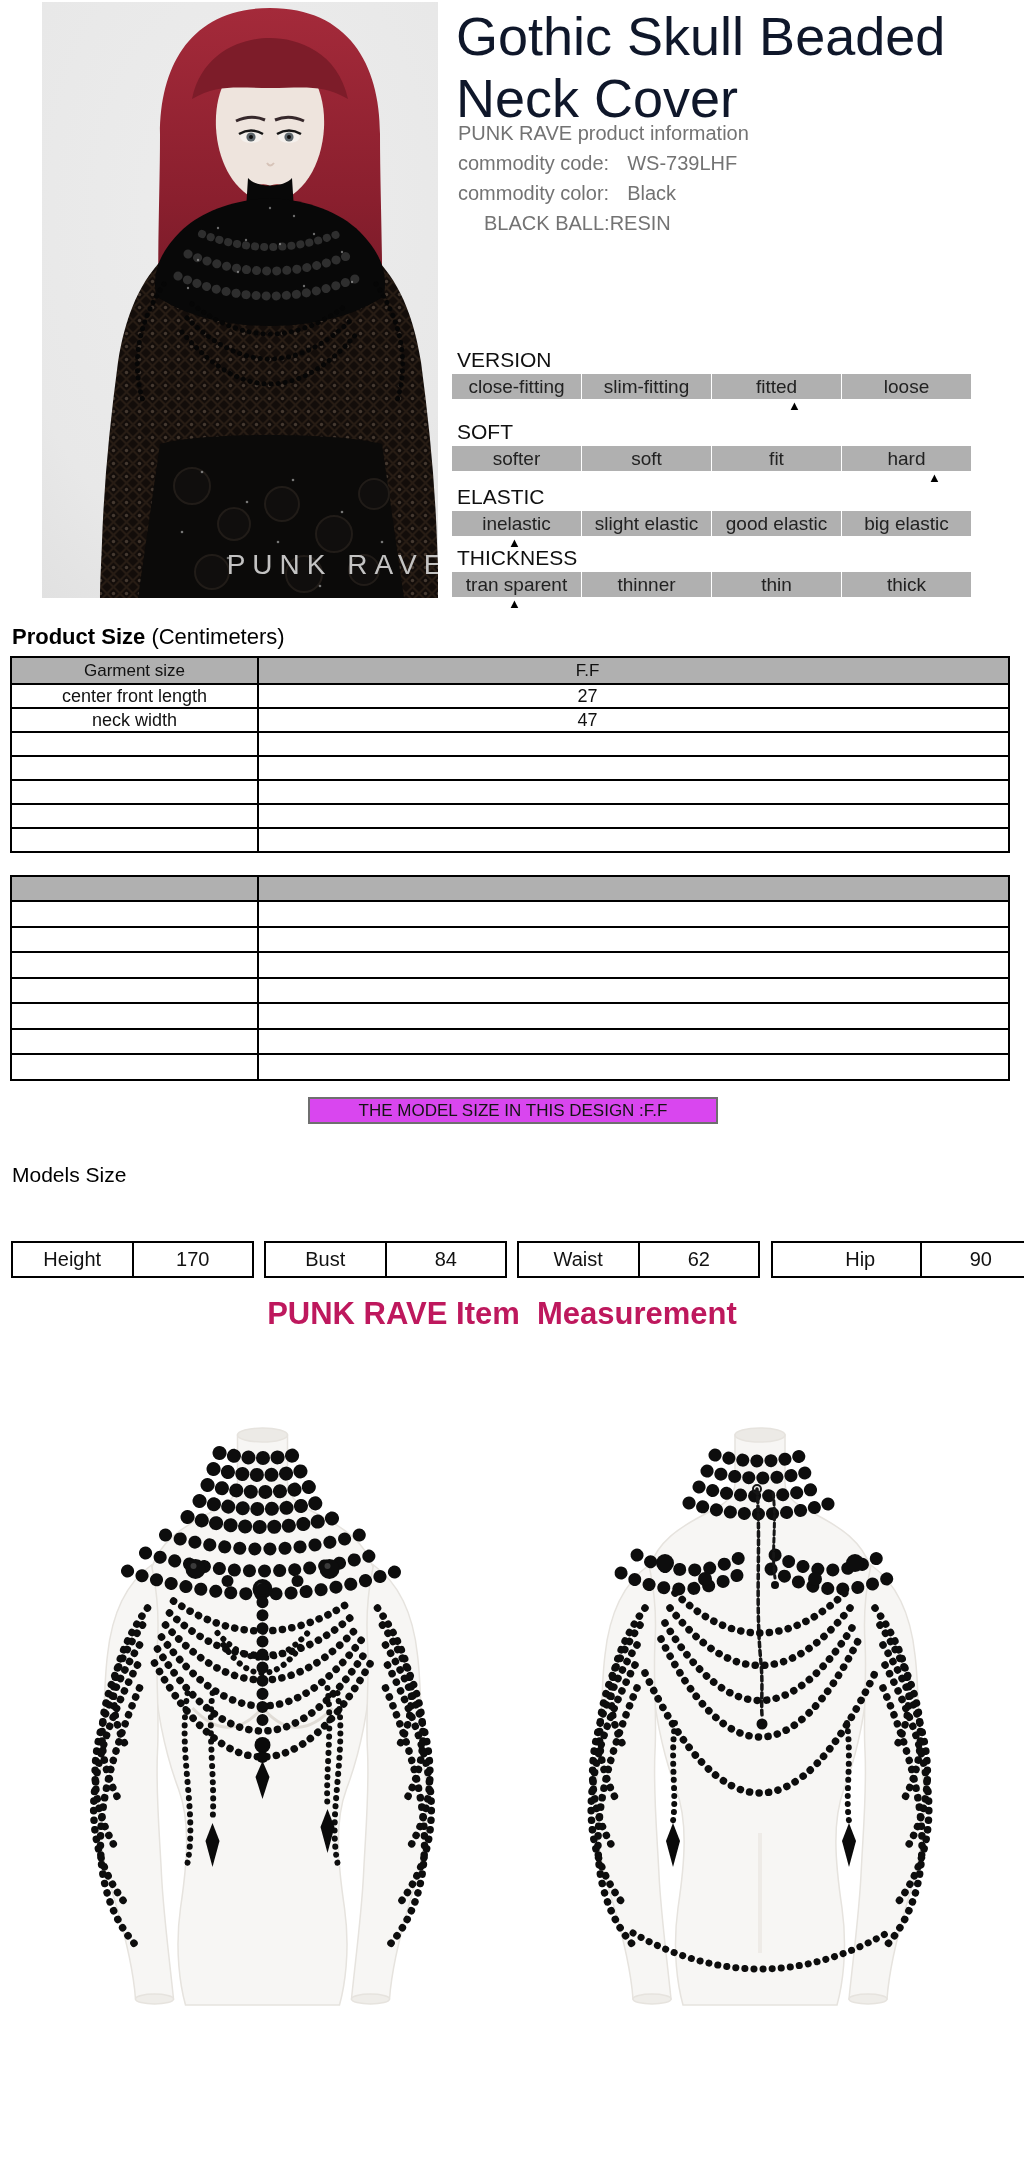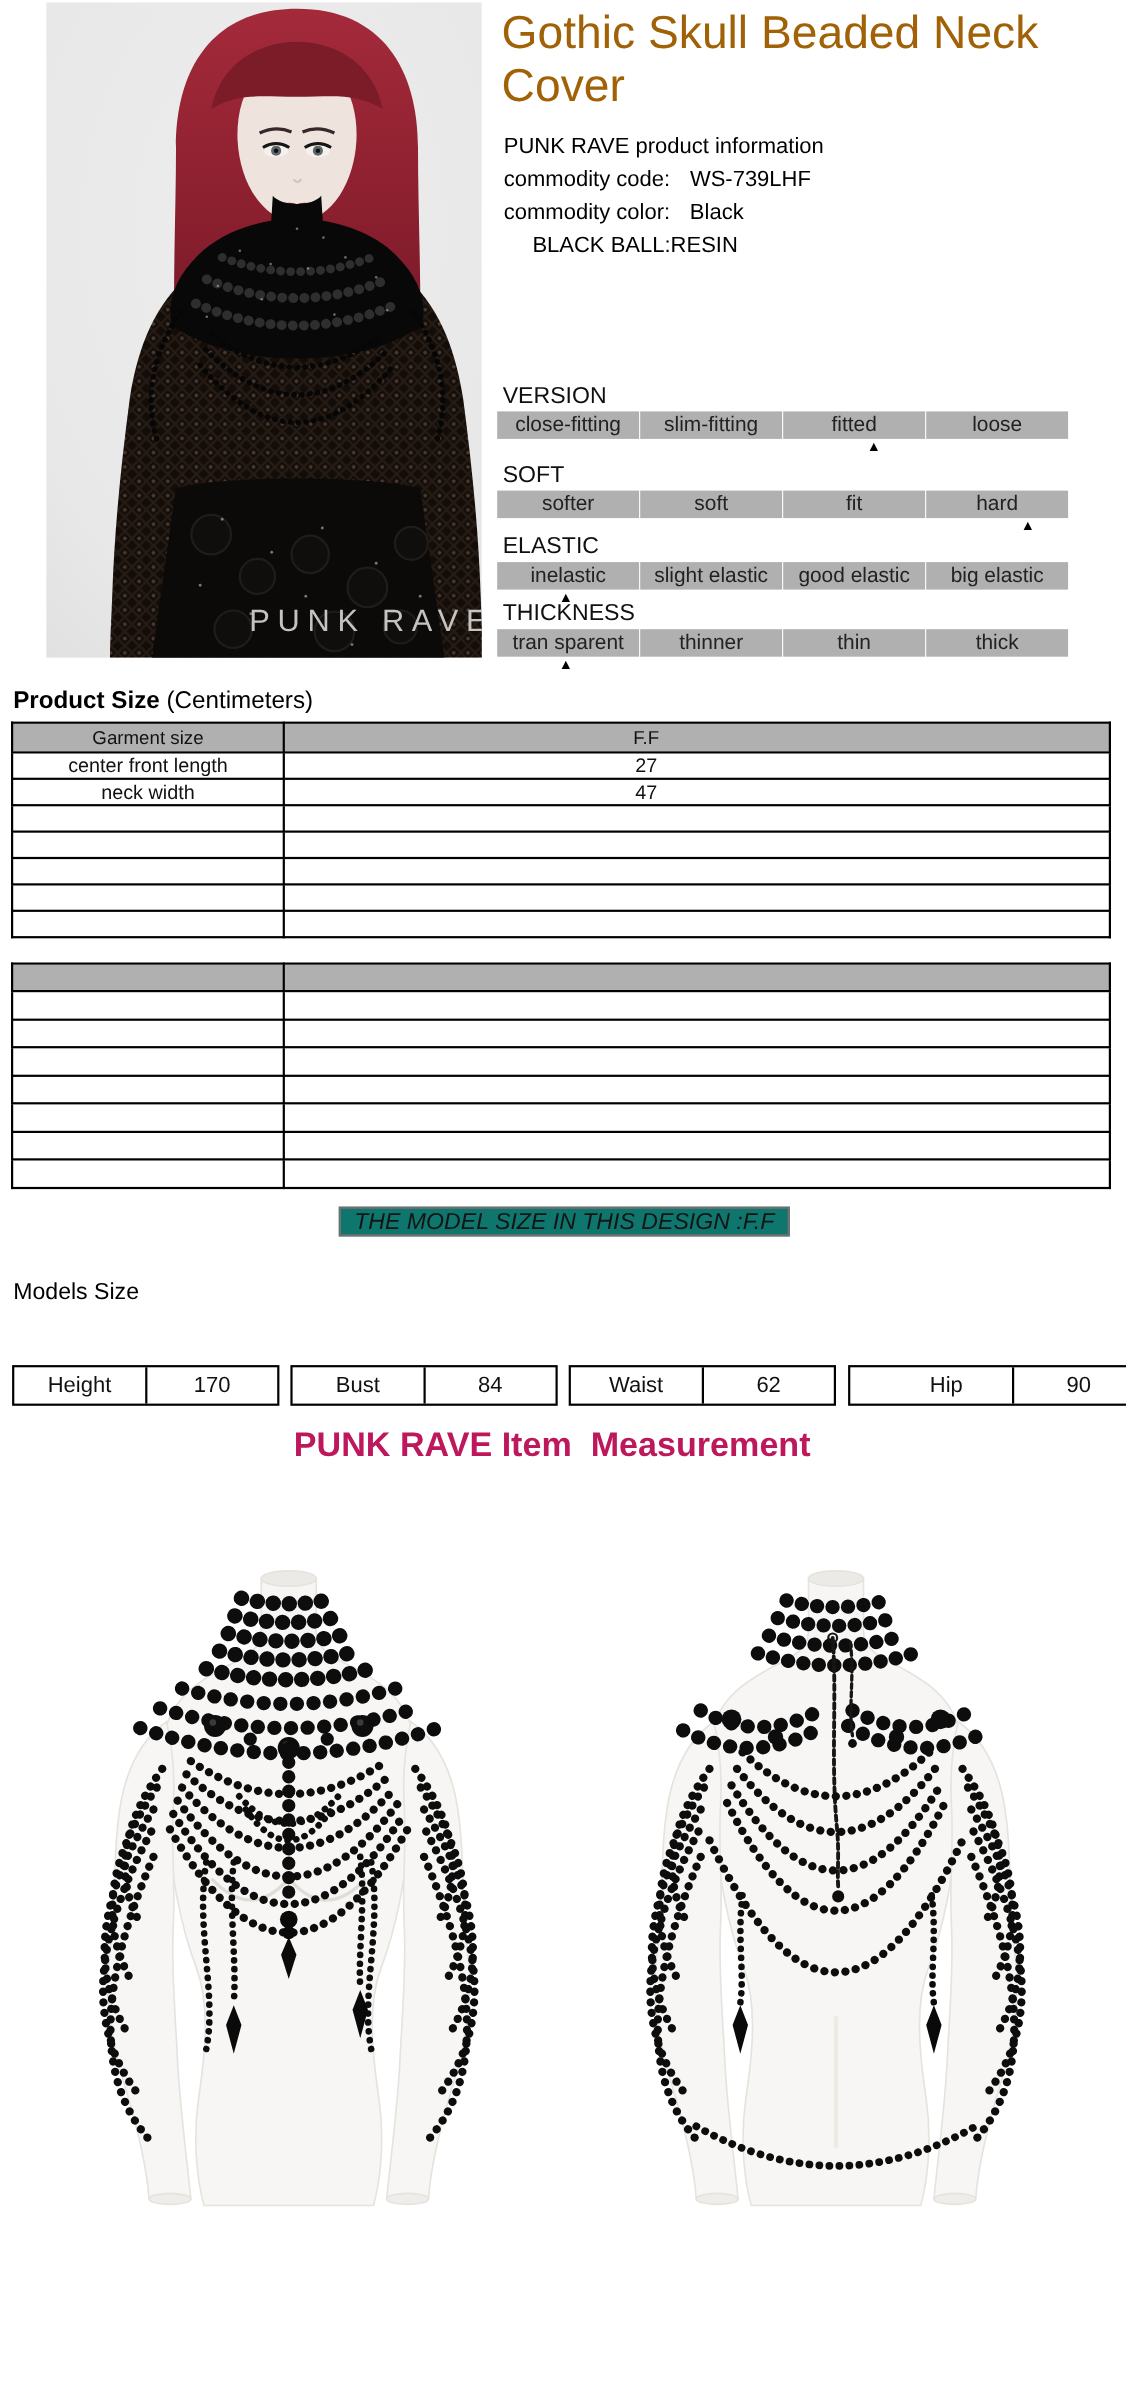--- a/index.html
+++ b/index.html
@@ -1,23 +1,23 @@
 <!DOCTYPE html>
 <html><head>
 <meta charset="utf-8">
 <style>
   html,body{margin:0;padding:0;background:#ffffff;}
   body{width:1024px;height:2176px;position:relative;overflow:hidden;
        font-family:"Liberation Sans","DejaVu Sans",sans-serif;color:#111;}
   .abs{position:absolute;}
 
   
-  .title{left:456px;top:6px;width:566px;font-size:42px;line-height:1.14;
-         font-weight:400;color:#a16207;letter-spacing:0;}
-  .info{left:458px;top:118px;font-size:20px;color:#000000;line-height:30px;}
+  .title{left:456px;top:6px;width:566px;font-size:54px;line-height:1.14;
+         font-weight:400;color:#0f172a;letter-spacing:0;}
+  .info{left:458px;top:118px;font-size:20px;color:#737373;line-height:30px;}
   .info .line{white-space:nowrap;}
   .info .indent{padding-left:26px;}
   .info .lbl{margin-right:18px;}
 
   
   .attr-group{position:absolute;left:452px;width:552px;}
   .attr-label{font-size:21px;color:#101010;margin-left:5px;height:26px;}
   .attr-row{display:flex;gap:1px;}
   .attr-cell{width:129px;height:25px;background:#b0b0b0;display:flex;
              align-items:center;justify-content:center;font-size:19px;color:#222;}
@@ -32,23 +32,23 @@
   table.sz td{border:2px solid #000;font-size:18px;text-align:center;
               padding:0;overflow:hidden;}
   table.sz td.c1{width:245px;}
   table.sz td.c2{padding-right:92px;}
   table.sz tr.hdr td{background:#b0b0b0;font-size:17px;}
   #table1{top:656px;padding-left:22px;}
   #table1 tr{height:24px;} #table1 tr.hdr{height:27px;}
   #table2{top:875px;}
   #table2 tr{height:25.5px;} #table2 tr.hdr{height:25px;}
 
-  .model-note{left:308px;top:1097px;width:406px;height:23px;background:#0f766e;
+  .model-note{left:308px;top:1097px;width:406px;height:23px;background:#d946ef;
               border:2px solid #6f6f6f;display:flex;align-items:center;
-              justify-content:center;font-size:21px;color:#141414;font-style:italic;}
+              justify-content:center;font-size:17px;color:#141414;}
 
   
   .ms-heading{left:12px;top:1163px;font-size:21px;color:#000;}
   .ms-box{position:absolute;top:1241px;width:239px;height:33px;border:2px solid #000;
           display:flex;background:#fff;}
   .ms-box .cell{flex:1;display:flex;align-items:center;justify-content:center;
                 font-size:20px;color:#111;}
   .ms-box .cell.lbl{border-right:2px solid #000;}
 
   .measure-heading{left:0;top:1296px;width:1004px;text-align:center;font-size:31px;

